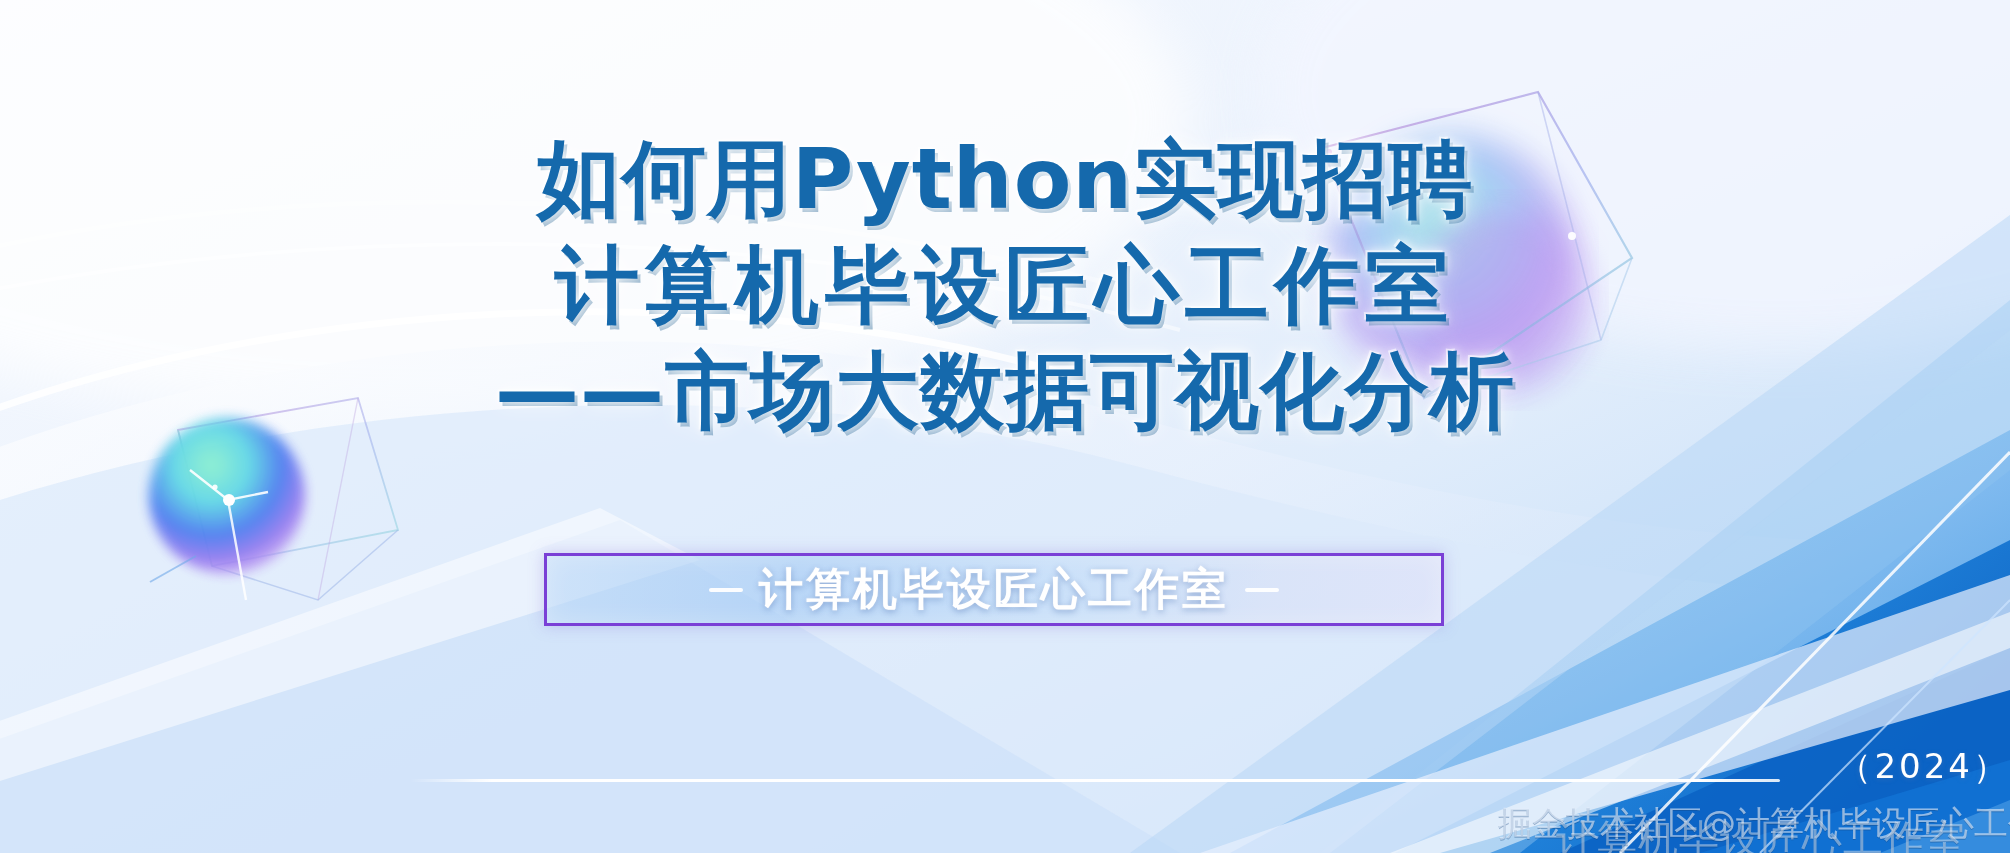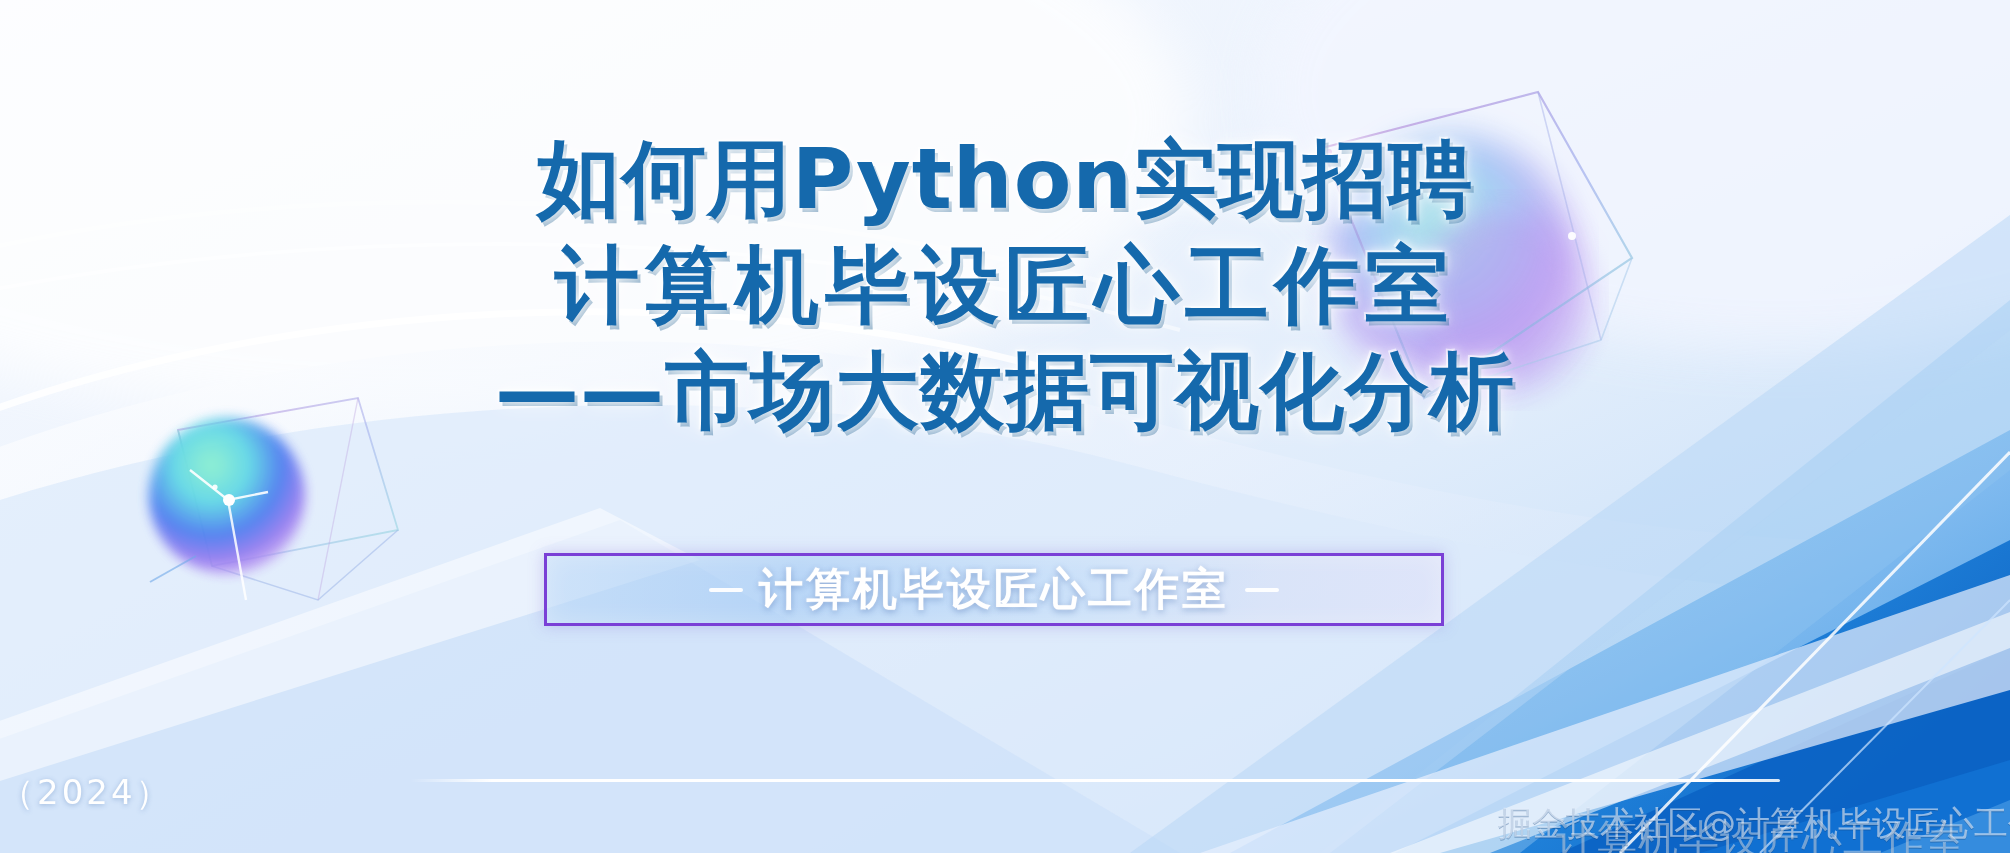--- a/index.html
+++ b/index.html
@@ -59,25 +59,24 @@
     font-family:"DejaVu Sans","Liberation Sans",sans-serif;
     font-weight:700;font-size:44px;letter-spacing:3px;color:#ffffff;
     white-space:nowrap;
     text-shadow:0 2px 6px rgba(60,100,170,.45),0 0 2px rgba(255,255,255,.7);
     display:flex;align-items:center;gap:16px;
   }
   .dash{display:inline-block;width:34px;height:4px;background:#ffffff;border-radius:2px;opacity:.95;}
 
   
   .year{
-    position:absolute;left:0;top:744px;width:2010px;text-align:left;
+    position:absolute;left:0;top:744px;width:2010px;text-align:right;
     font-family:"DejaVu Sans","Liberation Sans",sans-serif;
     font-size:34px;font-weight:400;letter-spacing:3px;color:#ffffff;
     text-shadow:0 1px 5px rgba(80,120,180,.45);
-    margin-top:26px;
   }
 
   
   .rule{
     position:absolute;left:410px;top:779px;width:1370px;height:3px;
     background:linear-gradient(90deg,rgba(255,255,255,0) 0%,#ffffff 6%,#ffffff 94%,rgba(255,255,255,.85) 100%);
     border-radius:2px;
   }
 
   

